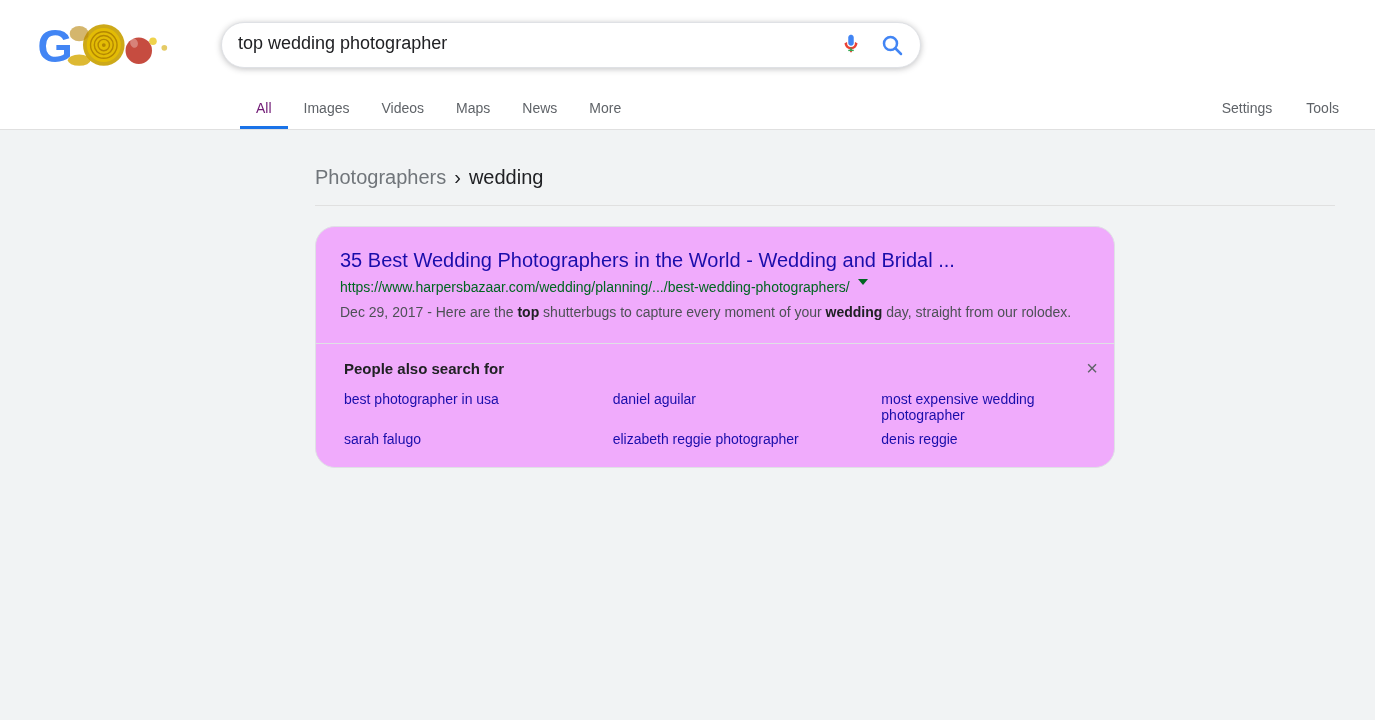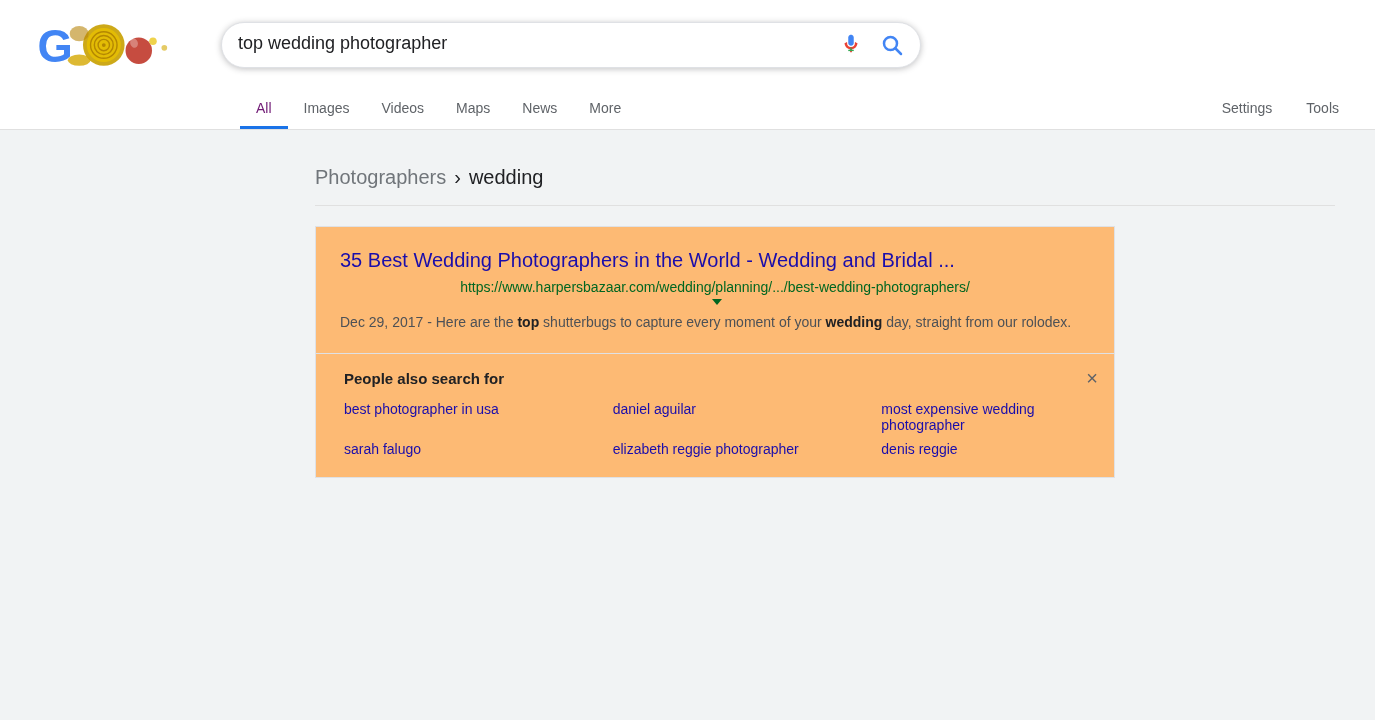--- a/index.html
+++ b/index.html
@@ -131,44 +131,42 @@
 
     .divider {
       height: 1px;
       background: #e0e0e0;
       margin-bottom: 20px;
       margin-right: 40px;
     }
 
     
     .result-card {
-      background: #fdba74;
+      background: #f0abfc;
       border: 1px solid #dfe1e5;
-      border-radius: 0;
+      border-radius: 20px;
       max-width: 800px;
       overflow: hidden;
     }
     .result-main {
       padding: 20px 24px 20px 24px;
     }
     .result-title {
       font-size: 20px;
       color: #1a0dab;
       text-decoration: none;
       cursor: pointer;
       display: block;
       margin-bottom: 6px;
       line-height: 1.3;
     }
     .result-url-row {
       display: flex;
-      align-items: center;
       gap: 4px;
       margin-bottom: 6px;
-      flex-direction: column;
     }
     .result-url {
       color: #006621;
       font-size: 14px;
     }
     .dropdown-arrow {
       width: 0;
       height: 0;
       border-left: 5px solid transparent;
       border-right: 5px solid transparent;

